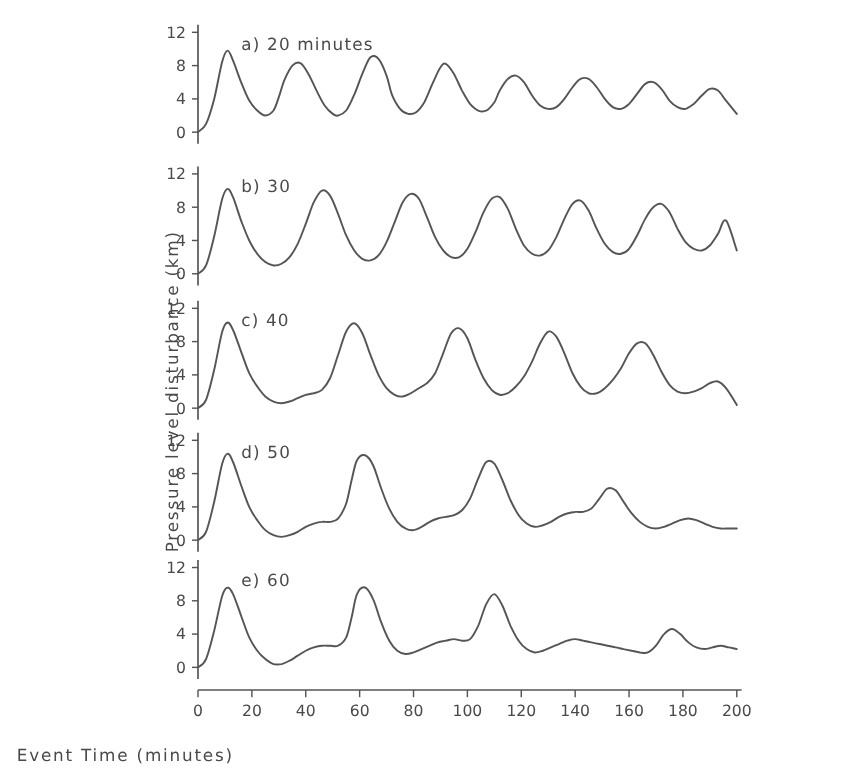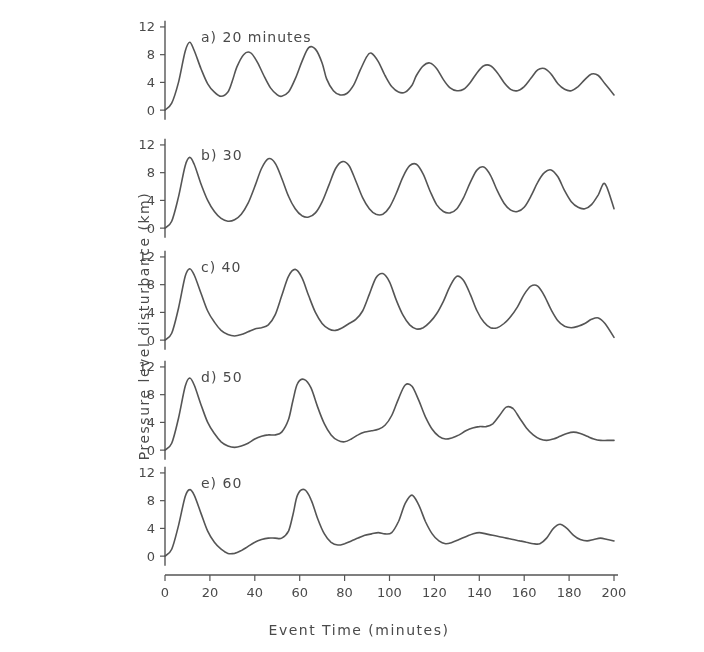--- a/index.html
+++ b/index.html
@@ -28,21 +28,21 @@
     white-space: nowrap;
     font-size: 14px;
     letter-spacing: 1.5px;
     color: #4a4a4a;
   }
   .xlabel {
     position: absolute;
     left: 0;
     right: 0;
     bottom: 14px;
-    text-align: center;
+    text-align: left;
     font-size: 14px;
     letter-spacing: 1.5px;
     color: #4a4a4a;
     margin-left: 14px;
   }
   svg {
     position: absolute;
     left: 0;
     top: 0;
   }

